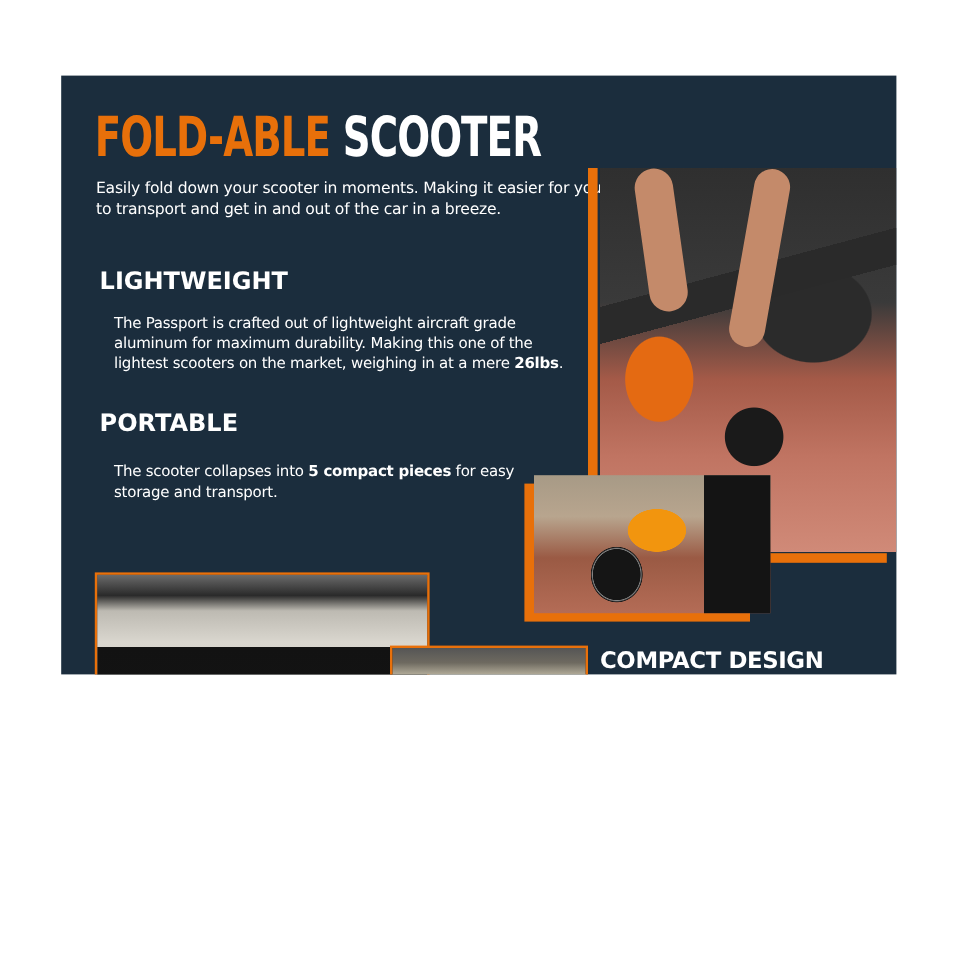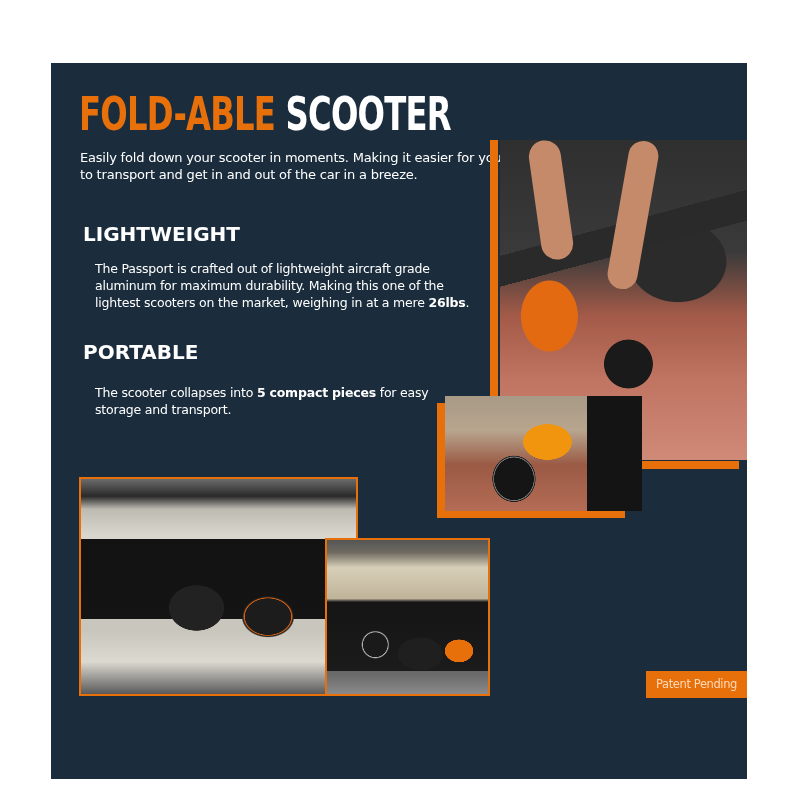--- a/index.html
+++ b/index.html
@@ -1,21 +1,21 @@
 <!DOCTYPE html>
 <html><head>
 <meta charset="utf-8">
 <style>
   html, body { margin: 0; padding: 0; }
   body {
     width: 800px; height: 800px; background: #ffffff; position: relative; overflow: hidden;
     font-family: "DejaVu Sans", sans-serif;
   }
   .panel {
-    position: absolute; left: 51px; top: 63px; width: 696px; height: 716px;
+    position: absolute; left: 51px; top: 63px; width: 696px; height: 499px;
     background: #1b2d3d; overflow: hidden;
   }
   .title {
     position: absolute; left: 28px; top: 22px; margin: 0;
     font-family: "DejaVu Sans Condensed", "DejaVu Sans", sans-serif;
     font-weight: bold; font-size: 46px; line-height: 58px; letter-spacing: -1px;
     transform: scaleX(0.78); transform-origin: left center; white-space: nowrap;
   }
   .title .accent { color: #e8700a; }
   .title .plain { color: #ffffff; }
@@ -114,15 +114,16 @@
     <div class="arm" style="left:118px; top:0; width:30px; height:150px; transform:rotate(10deg);"></div>
   </div>
 
   <div class="orange-backing" style="left:386px; top:340px; width:188px; height:115px;"></div>
   <div class="photo p2" style="left:394px; top:333px; width:197px; height:115px;" title="Folded scooter next to its seat with Super Handy logo"></div>
 
   <div class="photo-frame p3" style="left:28px; top:414px; width:279px; height:219px;" title="Folded scooter stowed in a sedan trunk"></div>
 
   <div class="photo-frame p4" style="left:274px; top:475px; width:165px; height:158px;" title="Scooter pieces stowed in the cargo area of an SUV"></div>
 
+  <h2 class="cd-heading">COMPACT DESIGN</h2>
 
   <div class="badge">Patent Pending</div>
 </div>
 
 </body></html>

